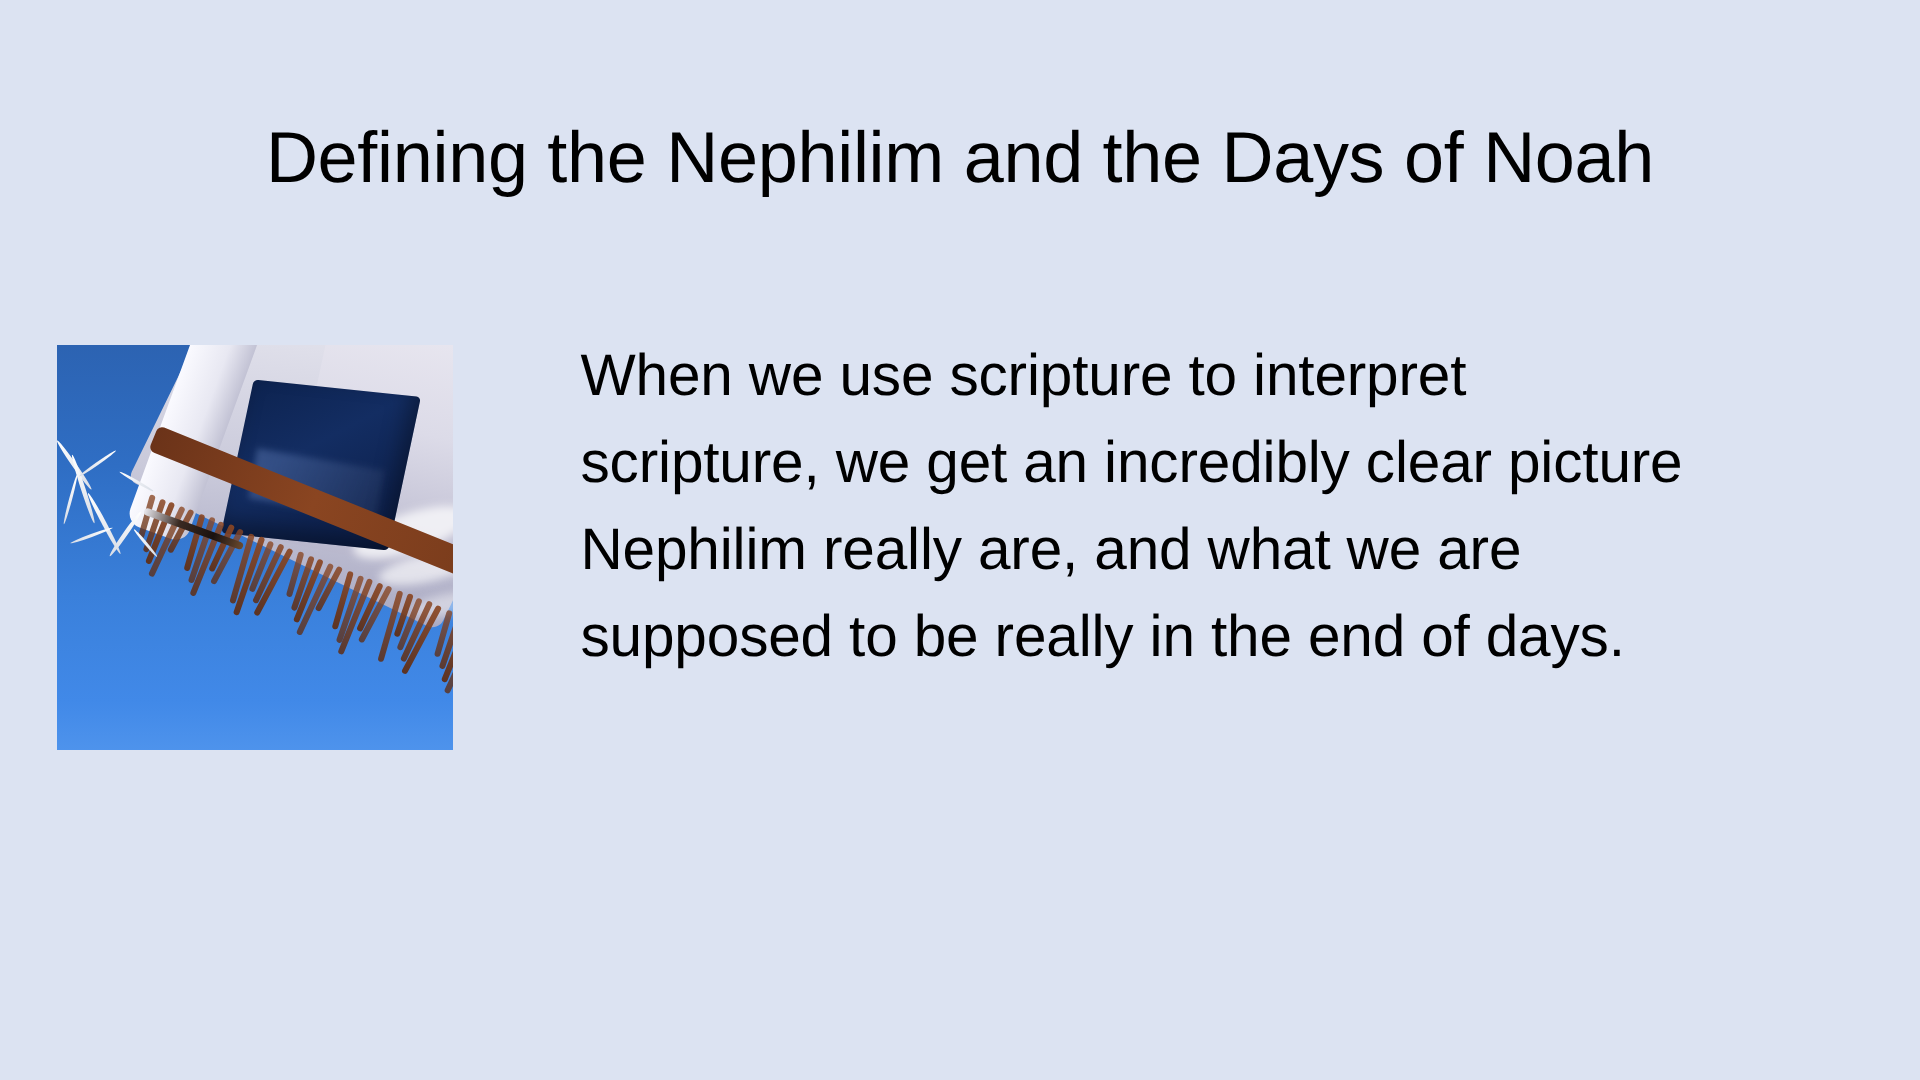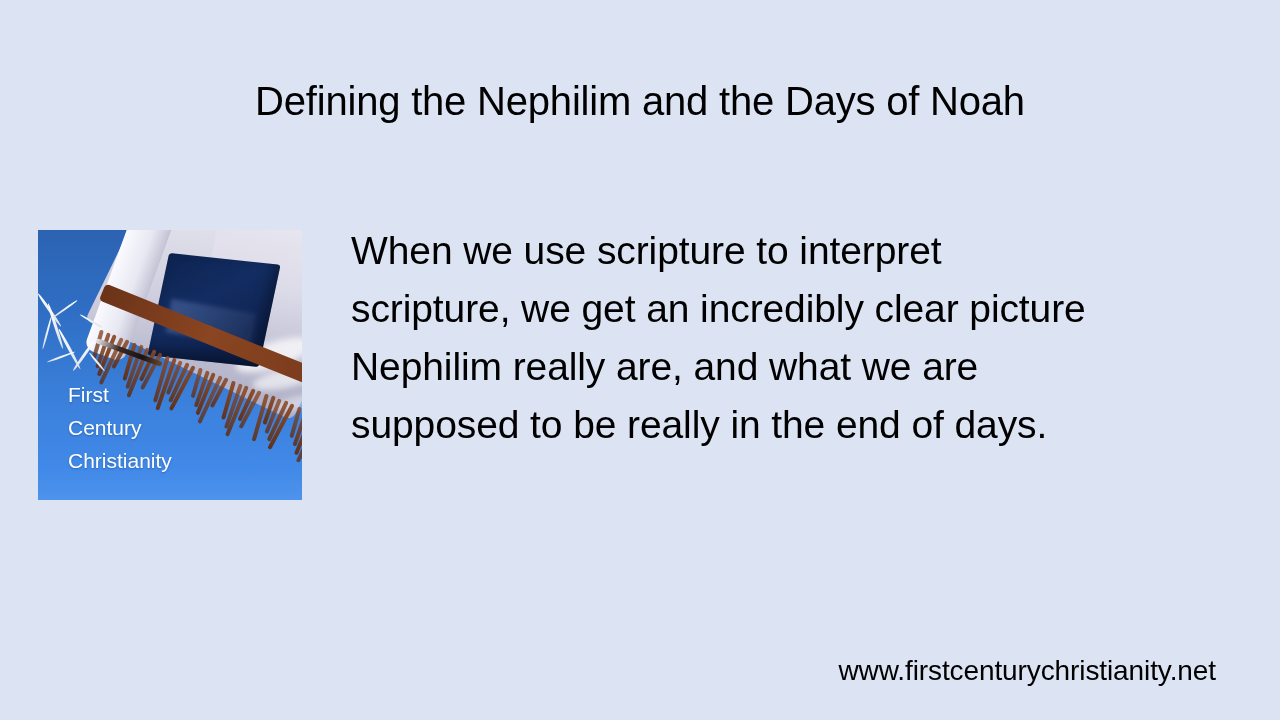--- a/index.html
+++ b/index.html
@@ -19,31 +19,31 @@
     background: #dce3f2;
   }
 
   
   #slide-title {
     position: absolute;
     left: 60px;
     top: 78px;
     width: 1160px;
     text-align: center;
-    font-size: 40px;
+    font-size: 48px;
     line-height: 1.15;
     color: #000000;
     letter-spacing: -0.2px;
     white-space: nowrap;
   }
 
   
   #body-text {
     position: absolute;
-    left: 351px;
+    left: 387px;
     top: 222px;
     width: 850px;
     font-size: 39px;
     line-height: 58px;
     color: #000000;
     letter-spacing: -0.1px;
   }
   #body-text .body-line {
     display: block;
     white-space: nowrap;
@@ -237,29 +237,23 @@
         <div class="tzitzit" style="left: 8px; top: 86px; height: 34px; width: 2px; transform: rotate(15deg);"></div>
         <div class="tzitzit" style="left: 26px; top: 64px; height: 30px; width: 2px; transform: rotate(55deg);"></div>
         <div class="tzitzit" style="left: 30px; top: 96px; height: 46px; width: 3px; transform: rotate(-28deg);"></div>
         <div class="tzitzit" style="left: 44px; top: 108px; height: 36px; width: 3px; transform: rotate(35deg);"></div>
         <div class="tzitzit" style="left: 52px; top: 78px; height: 26px; width: 2px; transform: rotate(-60deg);"></div>
         <div class="tzitzit" style="left: 22px; top: 112px; height: 30px; width: 2px; transform: rotate(70deg);"></div>
         <div class="tzitzit" style="left: 58px; top: 120px; height: 24px; width: 2px; transform: rotate(-40deg);"></div>
         <div style="position: absolute; left: 56px; top: 120px; width: 70px; height: 5px; background: linear-gradient(90deg, rgb(232, 232, 238), rgb(58, 42, 34) 35%, rgb(26, 18, 16) 70%, rgb(107, 74, 46)); transform: rotate(20deg); border-radius: 3px;"></div>
       </div>
 
-    <div id="logo-caption">
-      <span>First</span>
-      <span>Century</span>
-      <span>Christianity</span>
-    </div>
   </div>
 
   <div id="body-text">
     <span class="body-line">When we use scripture to interpret</span>
     <span class="body-line">scripture, we get an incredibly clear picture</span>
     <span class="body-line">Nephilim really are, and what we are</span>
     <span class="body-line">supposed to be really in the end of days.</span>
   </div>
 
-  <div id="footer-url">www.firstcenturychristianity.net</div>
 
 </div>
 
 </body></html>

